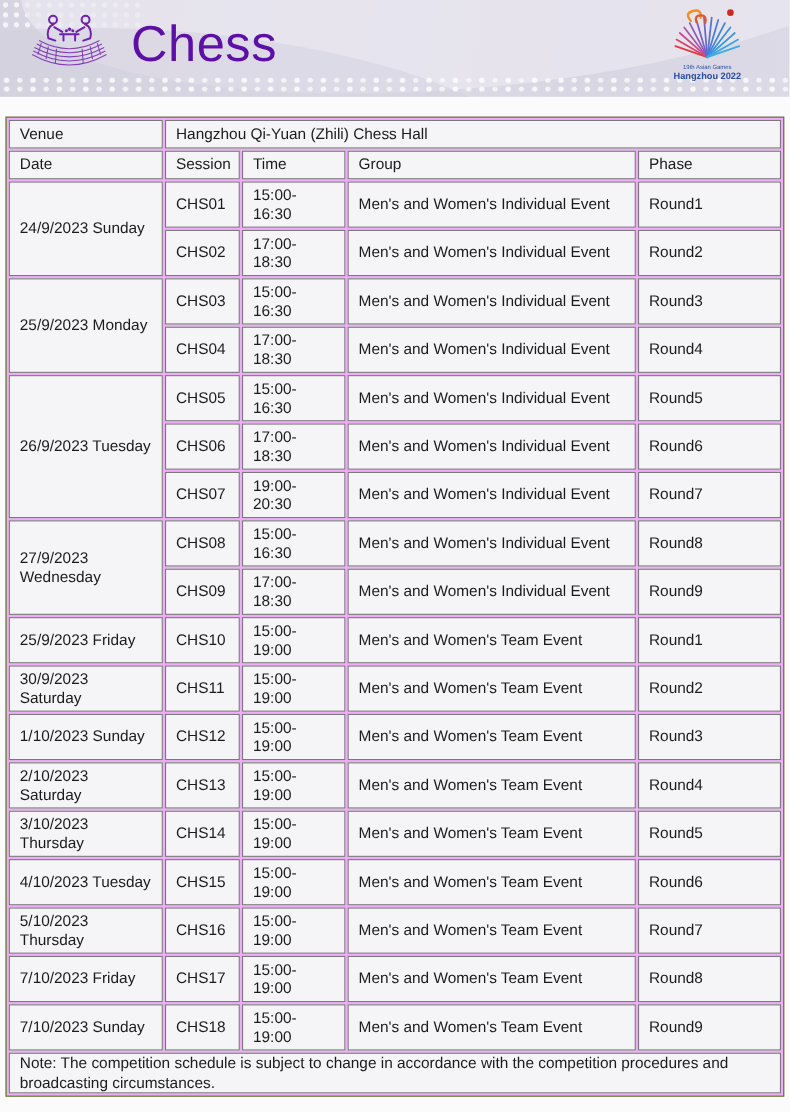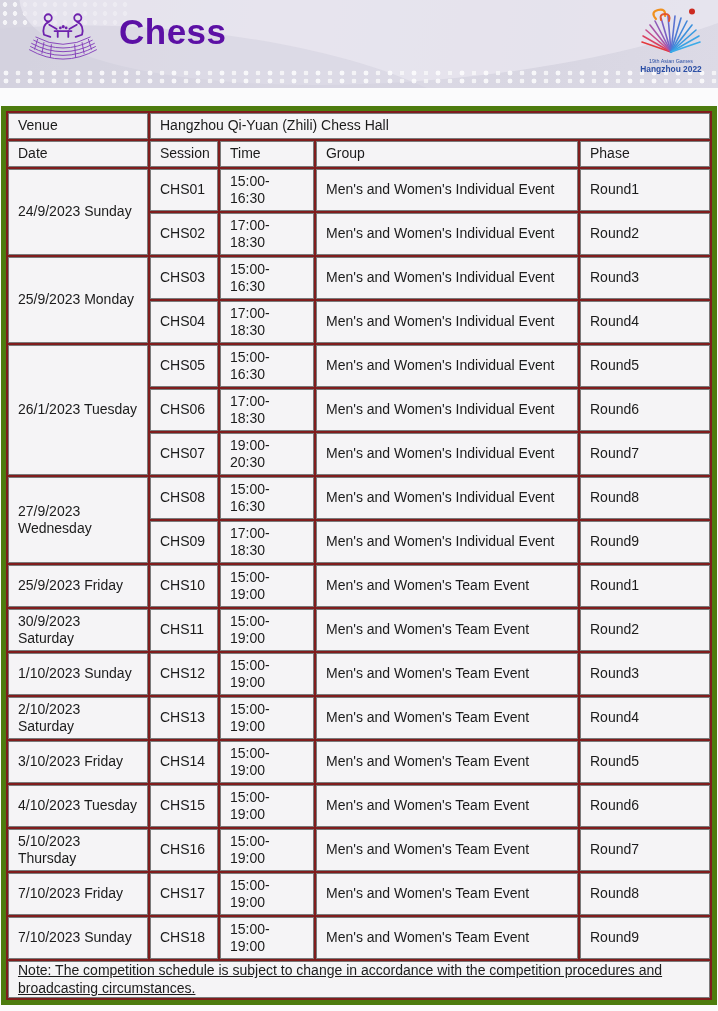--- a/index.html
+++ b/index.html
@@ -30,38 +30,38 @@
   .banner::after { 
     content:""; position:absolute; left:0; right:0; bottom:4px; height:15px;
     background-image:radial-gradient(circle, rgba(255,255,255,.8) 2.2px, rgba(255,255,255,0) 2.7px),
                      radial-gradient(circle, rgba(170,167,185,.45) 2.2px, rgba(170,167,185,0) 2.7px);
     background-size:12px 8px, 24px 8px;
     background-position:0 0, 6px 0;
   }
   .pictogram { position:absolute; left:26px; top:6px; z-index:2; }
   .page-title {
     position:absolute; left:119px; top:12px; z-index:2;
-    font-size:35px; font-weight:bold; color:#5c10a5; letter-spacing:.5px;
-  }
-  .logo { position:absolute; right:4px; top:6px; z-index:2; }
+    font-size:46px; font-weight:normal; color:#5c10a5; letter-spacing:.5px;
+  }
+  .logo { position:absolute; right:32px; top:6px; z-index:2; }
   
   table.schedule {
     margin:18px auto 0 auto; width:702px; table-layout:fixed;
     border-collapse:separate; border-spacing:2px;
-    border:5px solid #4d7c0f; background:#7f1d1d;
+    border:1px solid #4d7c0f; background:#f0abfc;
     font-size:14px;
   }
   table.schedule td {
     border:1px solid #7a7a7a; background:#f5f4f6;
     padding:0 9px; vertical-align:middle; text-align:left;
     overflow:hidden; line-height:1.25;
   }
   tr.hdr td { height:24px; }
   tbody.rows td { height:40px; }
-  td.note-cell { height:auto; padding:6px 9px; line-height:1.45;text-decoration:underline; }
+  td.note-cell { height:auto; padding:6px 9px; line-height:1.45; }
 </style>
 </head>
 <body>
 
 <div class="page">
 
   <div class="banner">
     <div class="banner-sweep"></div>
     <div class="banner-sweep2"></div>
 
@@ -166,21 +166,21 @@
           <td>Men's and Women's Individual Event</td>
           <td>Round3</td>
         </tr>
         <tr>
           <td>CHS04</td>
           <td>17:00-18:30</td>
           <td>Men's and Women's Individual Event</td>
           <td>Round4</td>
         </tr>
         <tr>
-          <td rowspan="3">26/1/2023 Tuesday</td>
+          <td rowspan="3">26/9/2023 Tuesday</td>
           <td>CHS05</td>
           <td>15:00-16:30</td>
           <td>Men's and Women's Individual Event</td>
           <td>Round5</td>
         </tr>
         <tr>
           <td>CHS06</td>
           <td>17:00-18:30</td>
           <td>Men's and Women's Individual Event</td>
           <td>Round6</td>
@@ -226,21 +226,21 @@
           <td>Round3</td>
         </tr>
         <tr>
           <td rowspan="1">2/10/2023 Saturday</td>
           <td>CHS13</td>
           <td>15:00-19:00</td>
           <td>Men's and Women's Team Event</td>
           <td>Round4</td>
         </tr>
         <tr>
-          <td rowspan="1">3/10/2023 Friday</td>
+          <td rowspan="1">3/10/2023 Thursday</td>
           <td>CHS14</td>
           <td>15:00-19:00</td>
           <td>Men's and Women's Team Event</td>
           <td>Round5</td>
         </tr>
         <tr>
           <td rowspan="1">4/10/2023 Tuesday</td>
           <td>CHS15</td>
           <td>15:00-19:00</td>
           <td>Men's and Women's Team Event</td>

